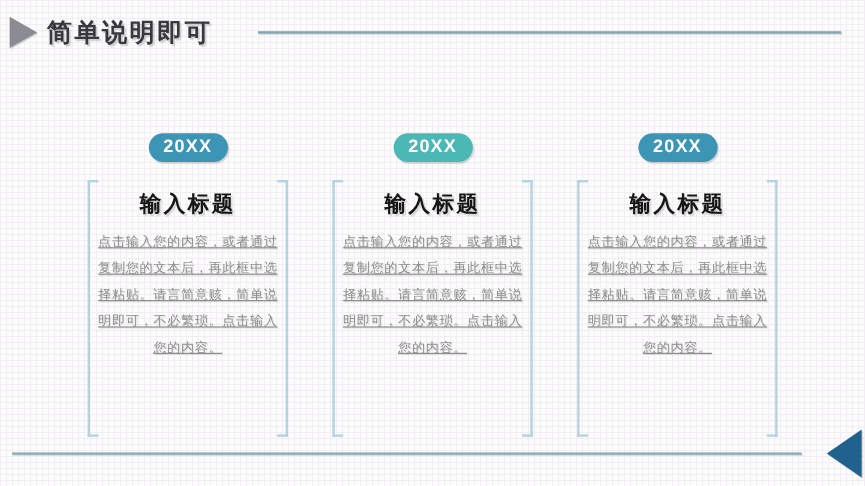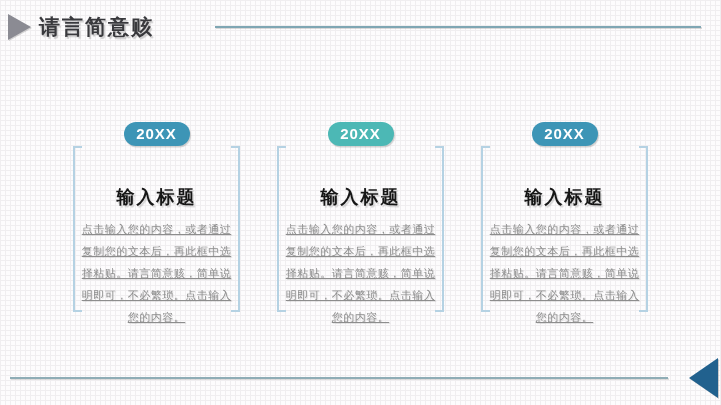--- a/index.html
+++ b/index.html
@@ -27,36 +27,36 @@
     position:absolute; left:39px; top:13px;
     font-size:21px; font-weight:bold; color:#39393d; letter-spacing:2px;
     text-shadow:1.5px 1.5px 1px rgba(150,150,150,.45);
   }
   .header-line {
     position:absolute; left:215px; top:26px; width:486px; height:2px;
     box-shadow:1px 1px 0 rgba(150,150,150,.35);
   }
 
   
-  .card-col { position:absolute; top:122px; width:167px; }
+  .card-col { position:absolute; top:111px; width:167px; }
   .col-1 { left:73px; }
   .col-2 { left:277px; }
   .col-3 { left:481px; }
 
   .year-badge {
     width:66px; height:24px; margin:0 auto; border-radius:12px;
     color:#ffffff; font-size:15px; font-weight:bold; letter-spacing:1px;
     text-align:center; line-height:24px;
     box-shadow:1px 1.5px 1px rgba(130,130,130,.35);
   }
 
   .card {
-    position:relative; height:166px;
+    position:relative; margin-top:15px; height:214px;
     border-left:2px solid #b5d2e3; border-right:2px solid #b5d2e3;
-    padding-top:39px;
+    padding-top:8px;
   }
   .stub { position:absolute; width:9px; height:2px; background:#b5d2e3; }
   .stub.tl { top:0; left:-2px; }
   .stub.tr { top:0; right:-2px; }
   .stub.bl { bottom:0; left:-2px; }
   .stub.br { bottom:0; right:-2px; }
 
   .card-title {
     text-align:center; font-size:18px; font-weight:bold; color:#161616;
     letter-spacing:2px;
@@ -81,21 +81,21 @@
     border-bottom:20px solid transparent;
     filter:drop-shadow(1px 1px 0 rgba(130,130,130,.4));
   }
 </style>
 </head>
 <body>
 
 <div class="slide">
 
   <div class="header-triangle"></div>
-  <div class="page-title">请言简意赅</div>
+  <div class="page-title">简单说明即可</div>
   <div class="header-line" style="background-color: rgb(127, 166, 179);"></div>
 
   <div class="card-col col-1">
     <div class="year-badge" style="background-color: rgb(61, 149, 182);">20XX</div>
     <div class="card">
       <i class="stub tl"></i>
       <i class="stub tr"></i>
       <i class="stub bl"></i>
       <i class="stub br"></i>
       <div class="card-title">输入标题</div>

